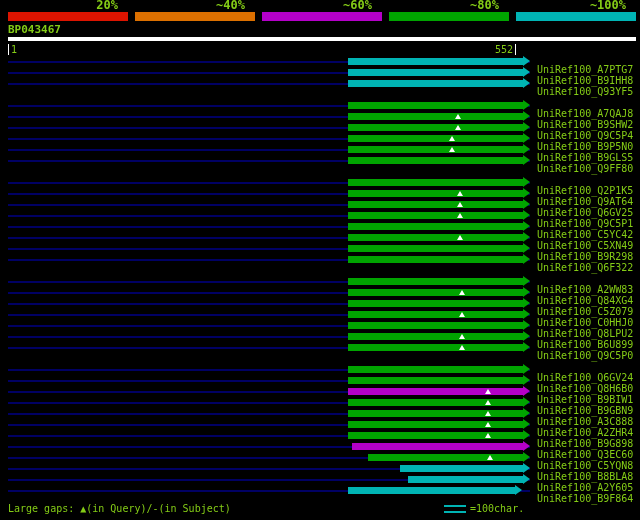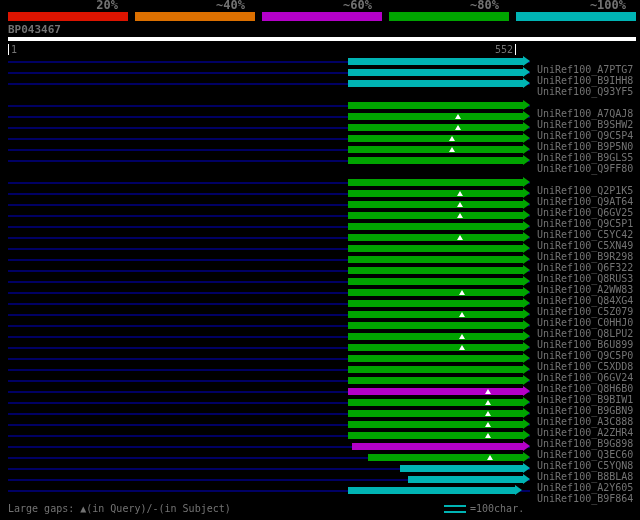--- a/index.html
+++ b/index.html
@@ -1,19 +1,19 @@
 <!DOCTYPE html>
 <html><head>
 <meta charset="utf-8">
 <style>
   * { margin:0; padding:0; box-sizing:border-box; }
   html,body { background:#000; }
   #screen {
     position:relative; width:640px; height:520px; background:#000;
-    font-family:"DejaVu Sans Mono", monospace; color:#737373; overflow:hidden;padding-left:24px;
+    font-family:"DejaVu Sans Mono", monospace; color:#84cc16; overflow:hidden;padding-left:24px;
   }
   .colorbar-labels {
     position:absolute; left:8px; top:0px; width:628px; display:flex; gap:7px;
     font-size:12px; font-weight:bold; line-height:11px;
   }
   .colorbar-labels span { flex:1; text-align:right; padding-right:10px; }
   .colorbar { position:absolute; left:8px; top:12px; width:628px; height:9px; display:flex; gap:7px; }
   .colorbar span { flex:1; height:9px; }
   .query-id { position:absolute; left:8px; top:23px; font-size:11px; font-weight:bold; }
   .query-bar { position:absolute; left:8px; top:37px; width:628px; height:4px; background:#fff; }
@@ -170,26 +170,20 @@
         <div class="hit-bar" style="left: 348.105px; width: 174.895px; background: rgb(0, 164, 0);"></div>
         <div class="hit-arrow" style="left: 523px; border-left-color: rgb(0, 164, 0);"></div>
         <div class="hit-label">UniRef100_B9R298</div>
       </div>
       <div class="hit-row" style="top: 198px;">
         <div class="track-line"></div>
         <div class="hit-bar" style="left: 348.105px; width: 174.895px; background: rgb(0, 164, 0);"></div>
         <div class="hit-arrow" style="left: 523px; border-left-color: rgb(0, 164, 0);"></div>
         <div class="hit-label">UniRef100_Q6F322</div>
       </div>
-      <div class="hit-row" style="top: 209px;">
-        <div class="track-line"></div>
-        <div class="hit-bar" style="left: 348.105px; width: 174.895px; background: rgb(0, 164, 0);"></div>
-        <div class="hit-arrow" style="left: 523px; border-left-color: rgb(0, 164, 0);"></div>
-        <div class="hit-label">UniRef100_Q8RUS3</div>
-      </div>
       <div class="hit-row" style="top: 220px;">
         <div class="track-line"></div>
         <div class="hit-bar" style="left: 348.105px; width: 174.895px; background: rgb(0, 164, 0);"></div>
         <div class="hit-arrow" style="left: 523px; border-left-color: rgb(0, 164, 0);"></div>
         <div class="hit-label">UniRef100_A2WW83</div>
       </div>
       <div class="hit-row" style="top: 231px;">
         <div class="track-line"></div>
         <div class="hit-bar" style="left: 348.105px; width: 174.895px; background: rgb(0, 164, 0);"></div>
         <div class="hit-arrow" style="left: 523px; border-left-color: rgb(0, 164, 0);"></div>
@@ -221,26 +215,20 @@
         <div class="hit-arrow" style="left: 523px; border-left-color: rgb(0, 164, 0);"></div>
         <div class="gap-marker" style="left: 458.789px;"></div>
         <div class="hit-label">UniRef100_B6U899</div>
       </div>
       <div class="hit-row" style="top: 286px;">
         <div class="track-line"></div>
         <div class="hit-bar" style="left: 348.105px; width: 174.895px; background: rgb(0, 164, 0);"></div>
         <div class="hit-arrow" style="left: 523px; border-left-color: rgb(0, 164, 0);"></div>
         <div class="gap-marker" style="left: 458.789px;"></div>
         <div class="hit-label">UniRef100_Q9C5P0</div>
-      </div>
-      <div class="hit-row" style="top: 297px;">
-        <div class="track-line"></div>
-        <div class="hit-bar" style="left: 348.105px; width: 174.895px; background: rgb(0, 164, 0);"></div>
-        <div class="hit-arrow" style="left: 523px; border-left-color: rgb(0, 164, 0);"></div>
-        <div class="hit-label">UniRef100_C5XDD8</div>
       </div>
       <div class="hit-row" style="top: 308px;">
         <div class="track-line"></div>
         <div class="hit-bar" style="left: 348.105px; width: 174.895px; background: rgb(0, 164, 0);"></div>
         <div class="hit-arrow" style="left: 523px; border-left-color: rgb(0, 164, 0);"></div>
         <div class="hit-label">UniRef100_Q6GV24</div>
       </div>
       <div class="hit-row" style="top: 319px;">
         <div class="track-line"></div>
         <div class="hit-bar" style="left: 348.105px; width: 174.895px; background: rgb(0, 164, 0);"></div>

